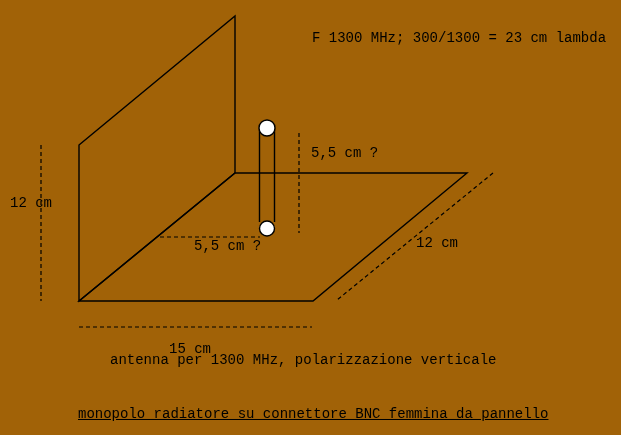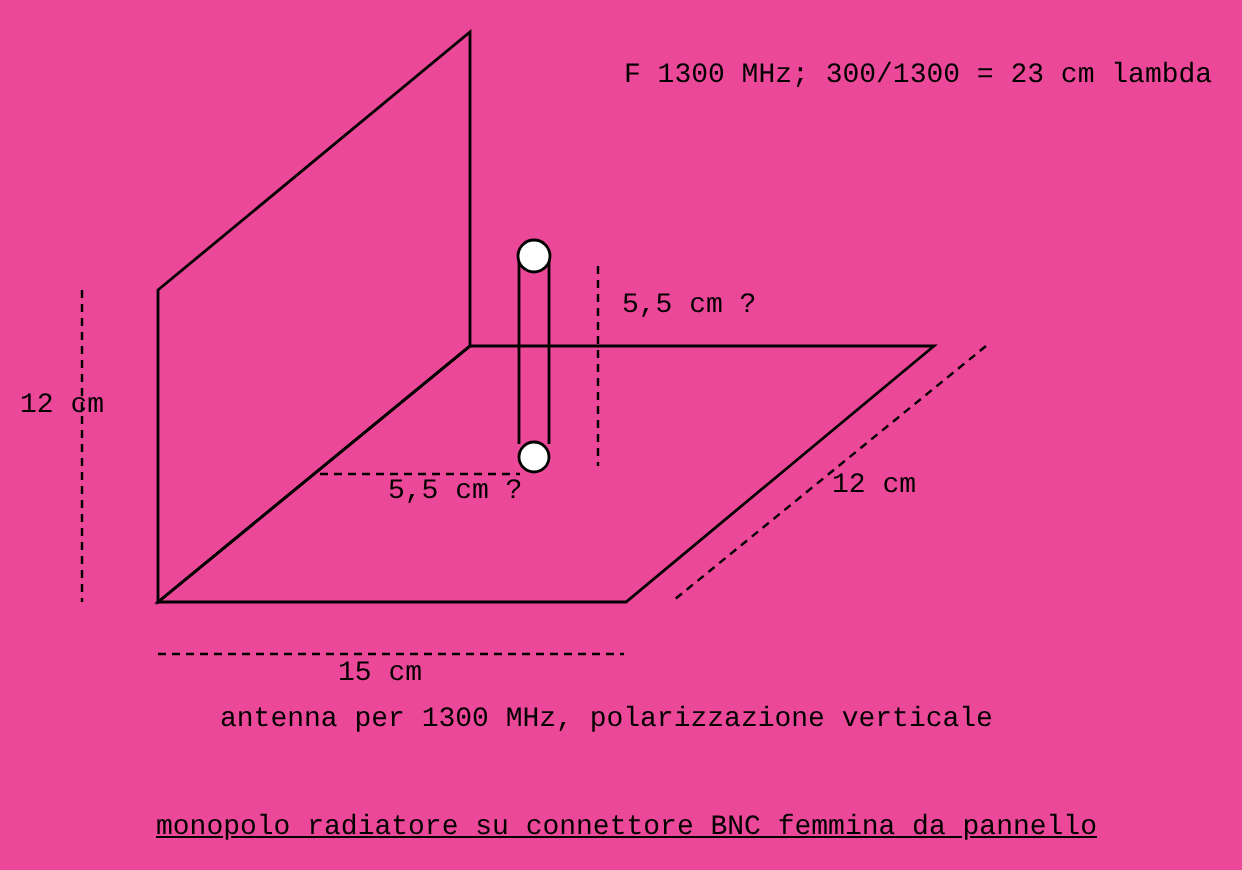--- a/index.html
+++ b/index.html
@@ -4,21 +4,21 @@
 <style>
   html, body {
     margin: 0;
     padding: 0;
     background: #ffffff;
   }
   .canvas {
     position: relative;
     width: 621px;
     height: 435px;
-    background: #ec4899;
+    background: #a16207;
     font-family: "Liberation Mono", "DejaVu Sans Mono", monospace;
     color: #000000;
     overflow: hidden;
   }
   .drawing {
     position: absolute;
     left: 0;
     top: 0;
   }
   .lbl {
@@ -51,18 +51,18 @@
     <line x1="79" y1="327" x2="312" y2="327" stroke="#000000" stroke-width="1.2" stroke-dasharray="4 3"></line>
     <line x1="493" y1="173" x2="337" y2="300" stroke="#000000" stroke-width="1.2" stroke-dasharray="4 3"></line>
   </svg>
 
   <div class="lbl" style="left:312px; top:31px;">F 1300 MHz; 300/1300 = 23 cm lambda</div>
 
   <div class="lbl" style="left:10px; top:196px;">12 cm</div>
   <div class="lbl" style="left:311px; top:146px;">5,5 cm ?</div>
   <div class="lbl" style="left:194px; top:239px;">5,5 cm ?</div>
   <div class="lbl" style="left:416px; top:236px;">12 cm</div>
-  <div class="lbl" style="left:169px; top:330px;">15 cm</div>
+  <div class="lbl" style="left:169px; top:342px;">15 cm</div>
 
   <div class="lbl" style="left:78px; top:353px;margin-left:32px;">antenna per 1300 MHz, polarizzazione verticale</div>
   <div class="lbl" style="left:78px; top:407px;text-decoration:underline;">monopolo radiatore su connettore BNC femmina da pannello</div>
 
 </div>
 
 </body></html>

